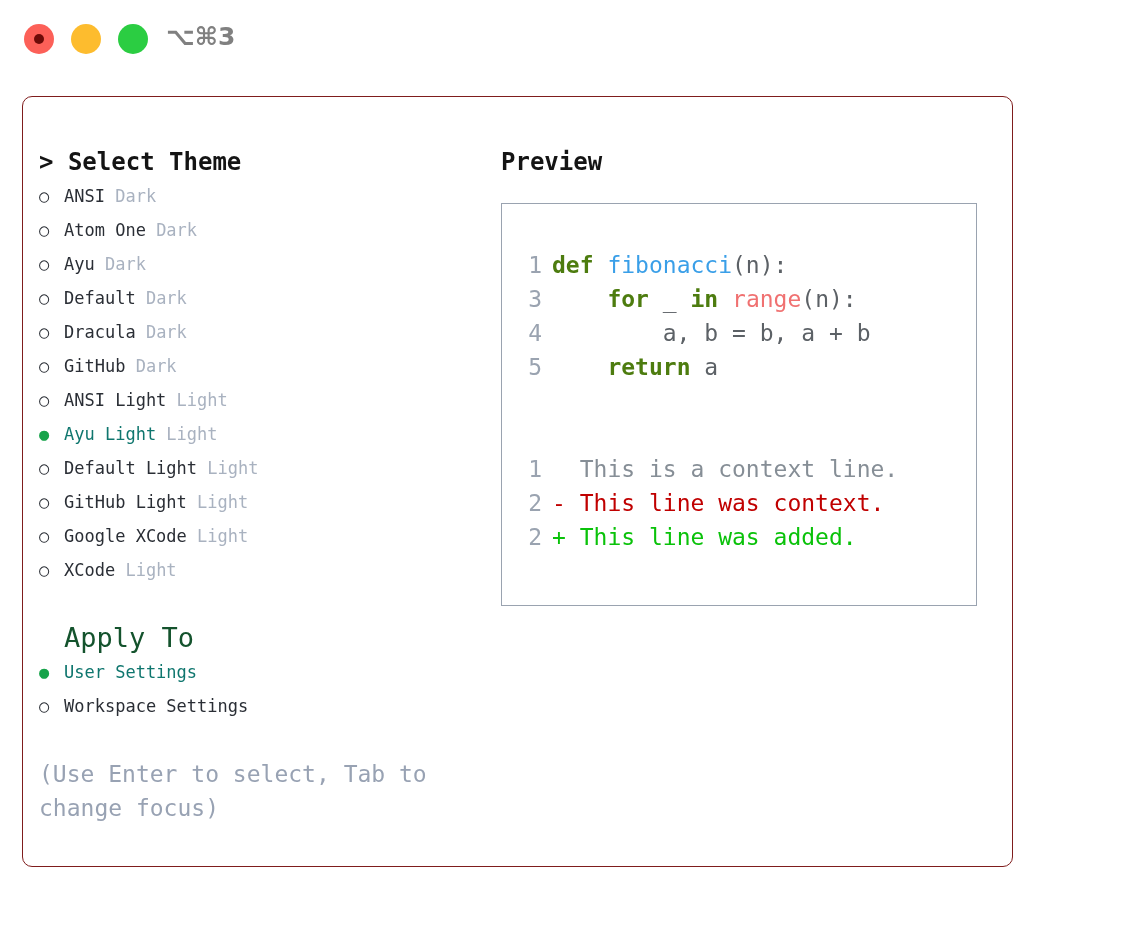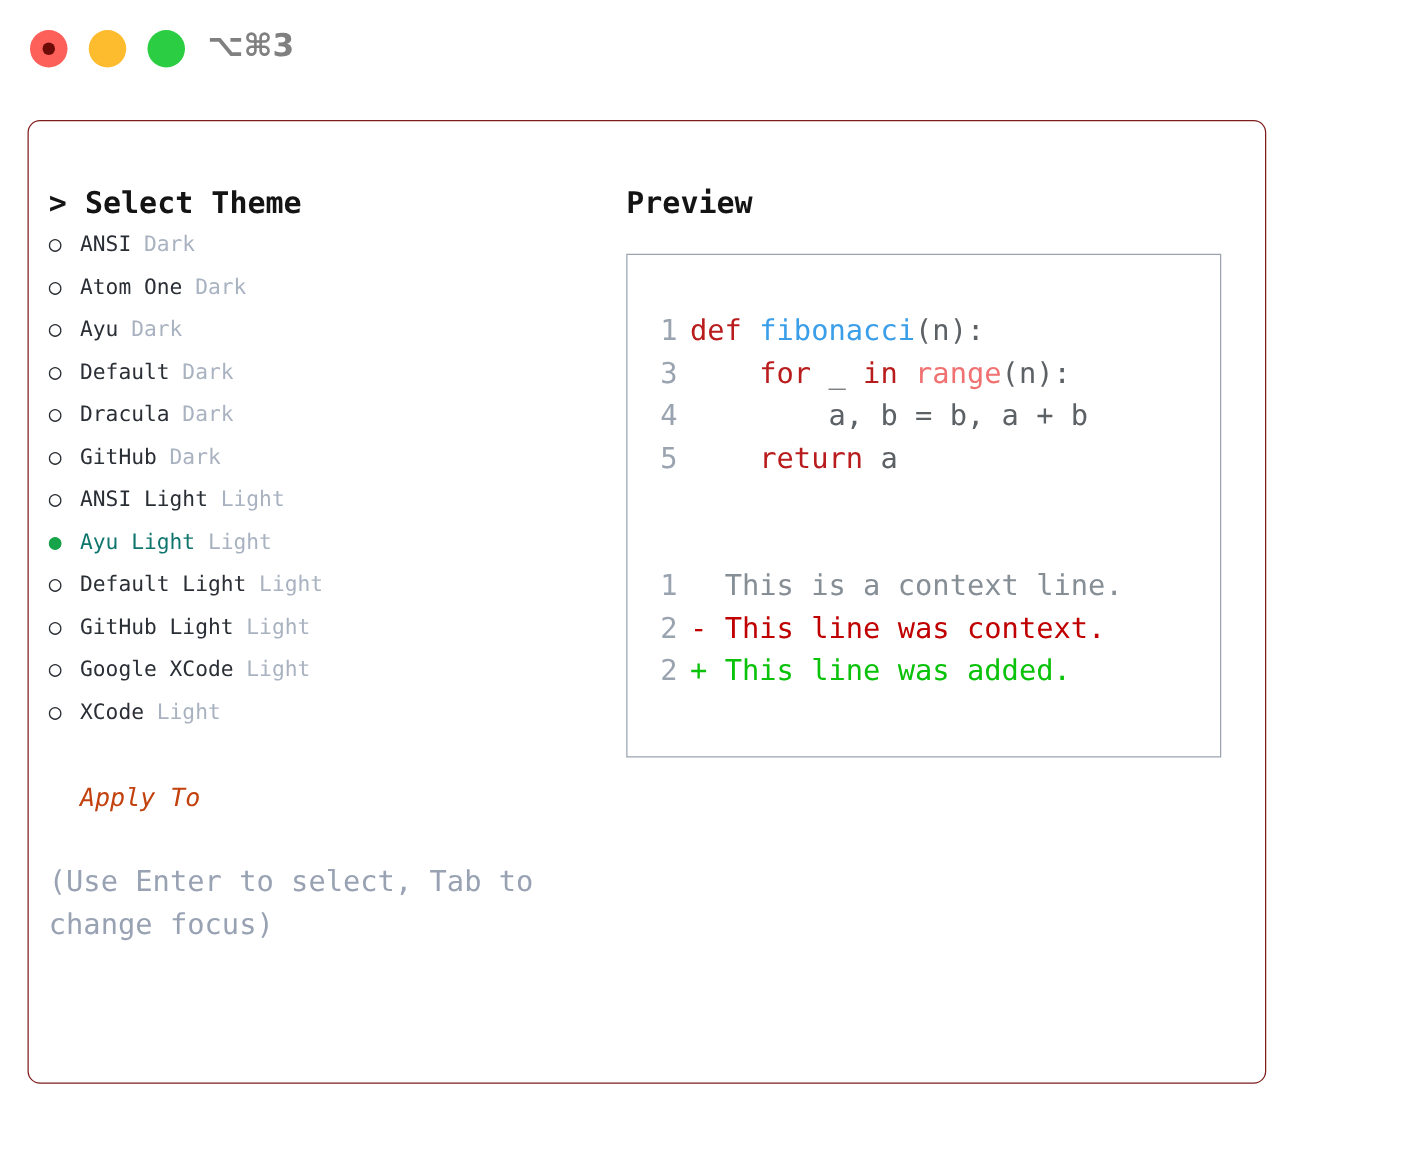--- a/index.html
+++ b/index.html
@@ -120,26 +120,25 @@
     display: inline-block;
     width: 25px;
     color: #2a2e35;
   }
   .row.selected .bullet { color: #16a34a; }
   .row.selected .name   { color: #0f766e; }
   .name { color: #2a2e35; }
   .suffix { color: #a9b2c0; }
 
   .section-label {
-    font-size: 20px;
-    line-height: 34px;
-    color: #c2410c;
+    font-size: 27px;
+    line-height: 34px;
+    color: #14532d;
     white-space: pre;
     padding-left: 25px;
-    font-style: italic;
   }
 
   .spacer-sm { height: 34px; }
   .spacer-md { height: 34px; }
 
   .hint {
     font-size: 23px;
     line-height: 34px;
     color: #98a2b3;
     width: 400px;
@@ -171,21 +170,21 @@
     padding-left: 18px;
     color: #3c4149;
   }
   .ln {
     display: inline-block;
     width: 22px;
     text-align: right;
     color: #9aa3b0;
     margin-right: 10px;
   }
-  .kw   { color: #b91c1c; }
+  .kw   { color: #4d7c0f; font-weight: bold; }
   .fn   { color: #3a9fe8; }
   .num  { color: #a37acc; }
   .call { color: #f07171; }
   .punc { color: #5c6166; }
   .var  { color: #5c6166; }
 
   .blank-line { height: 34px; }
 
   .diff-ctx { color: #868e96; }
   .diff-del { color: #c00000; }
@@ -224,20 +223,24 @@
           <div class="row"><span class="bullet">○</span><span class="name">Default Light</span><span class="suffix"> Light</span></div>
           <div class="row"><span class="bullet">○</span><span class="name">GitHub Light</span><span class="suffix"> Light</span></div>
           <div class="row"><span class="bullet">○</span><span class="name">Google XCode</span><span class="suffix"> Light</span></div>
           <div class="row"><span class="bullet">○</span><span class="name">XCode</span><span class="suffix"> Light</span></div>
         </div>
 
         <div class="spacer-sm"></div>
 
         <div class="section-label">Apply To</div>
 
+        <div class="apply-list">
+          <div class="row selected"><span class="bullet">●</span><span class="name">User Settings</span></div>
+          <div class="row"><span class="bullet">○</span><span class="name">Workspace Settings</span></div>
+        </div>
 
         <div class="spacer-md"></div>
 
         <div class="hint">(Use Enter to select, Tab to change focus)</div>
       </div>
 
       <div class="right-col">
         <div class="preview-title">Preview</div>
 
         <div class="code-box">

